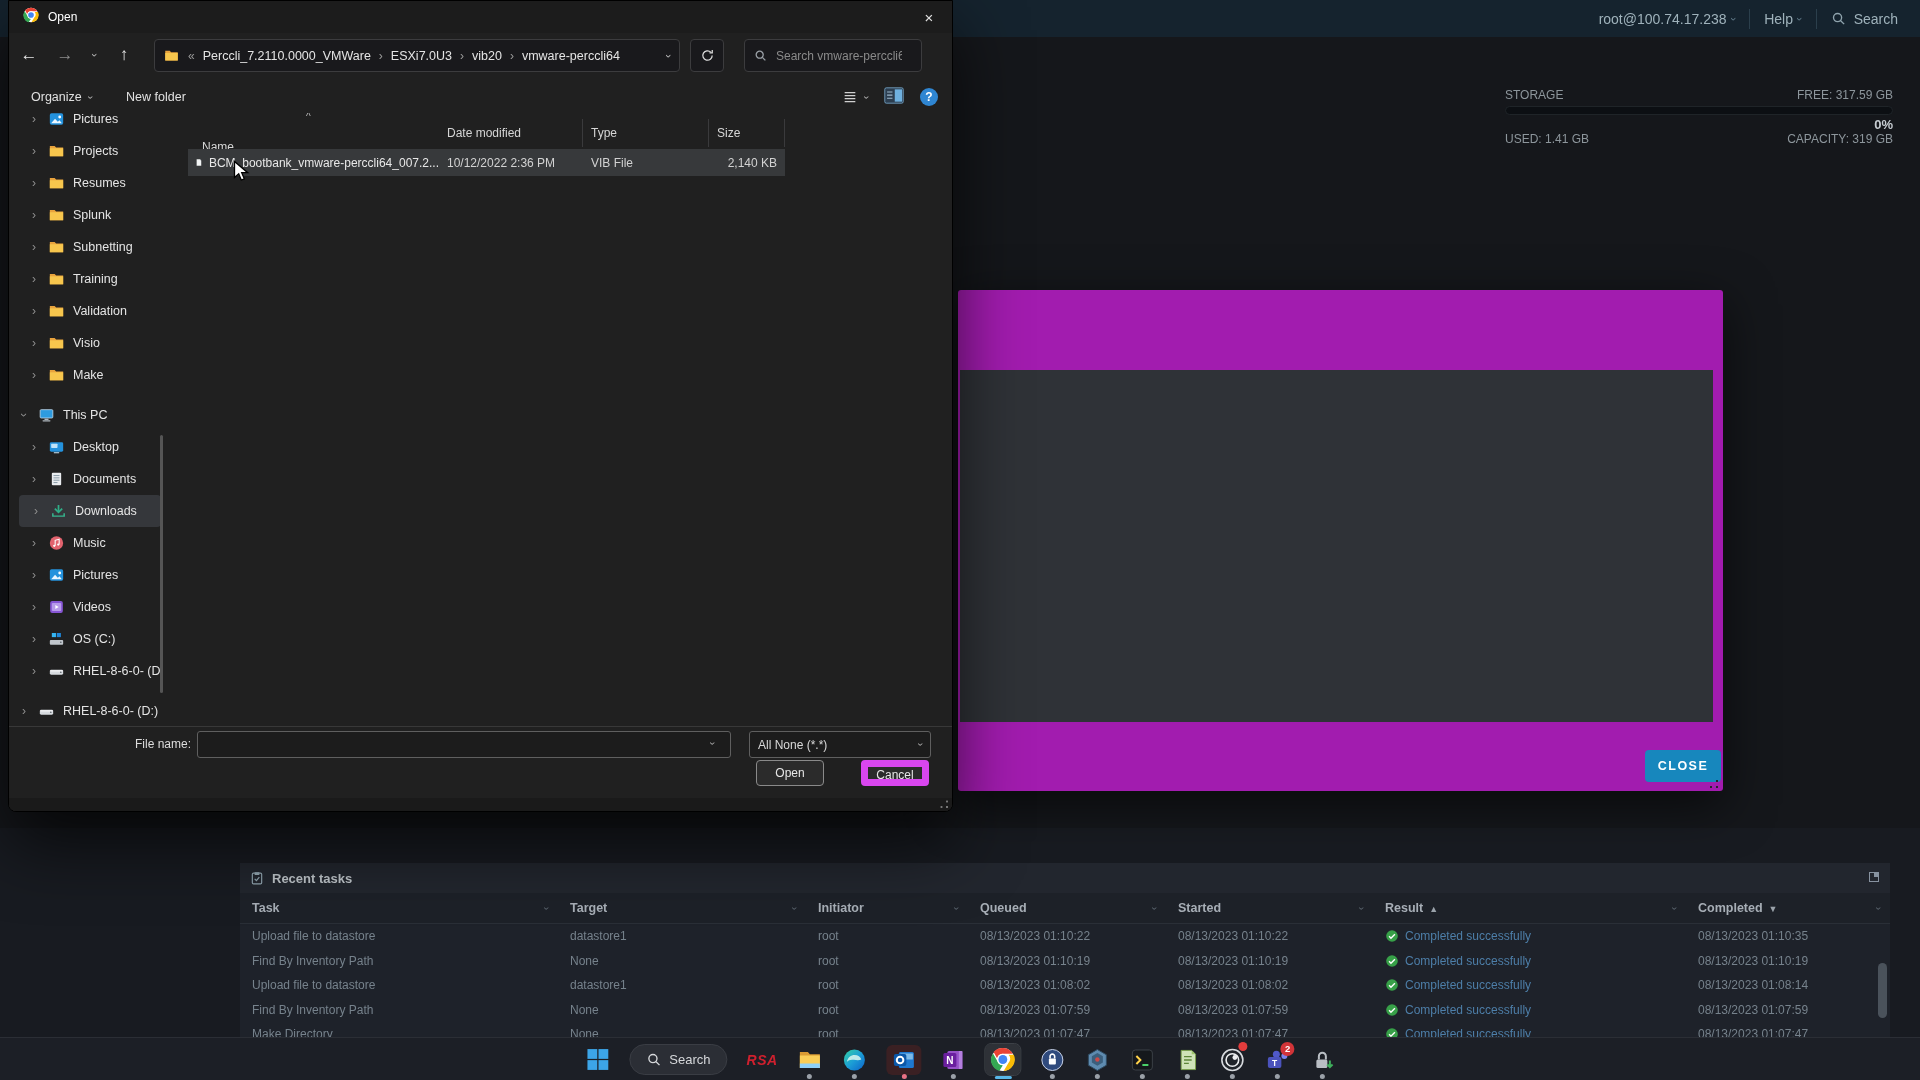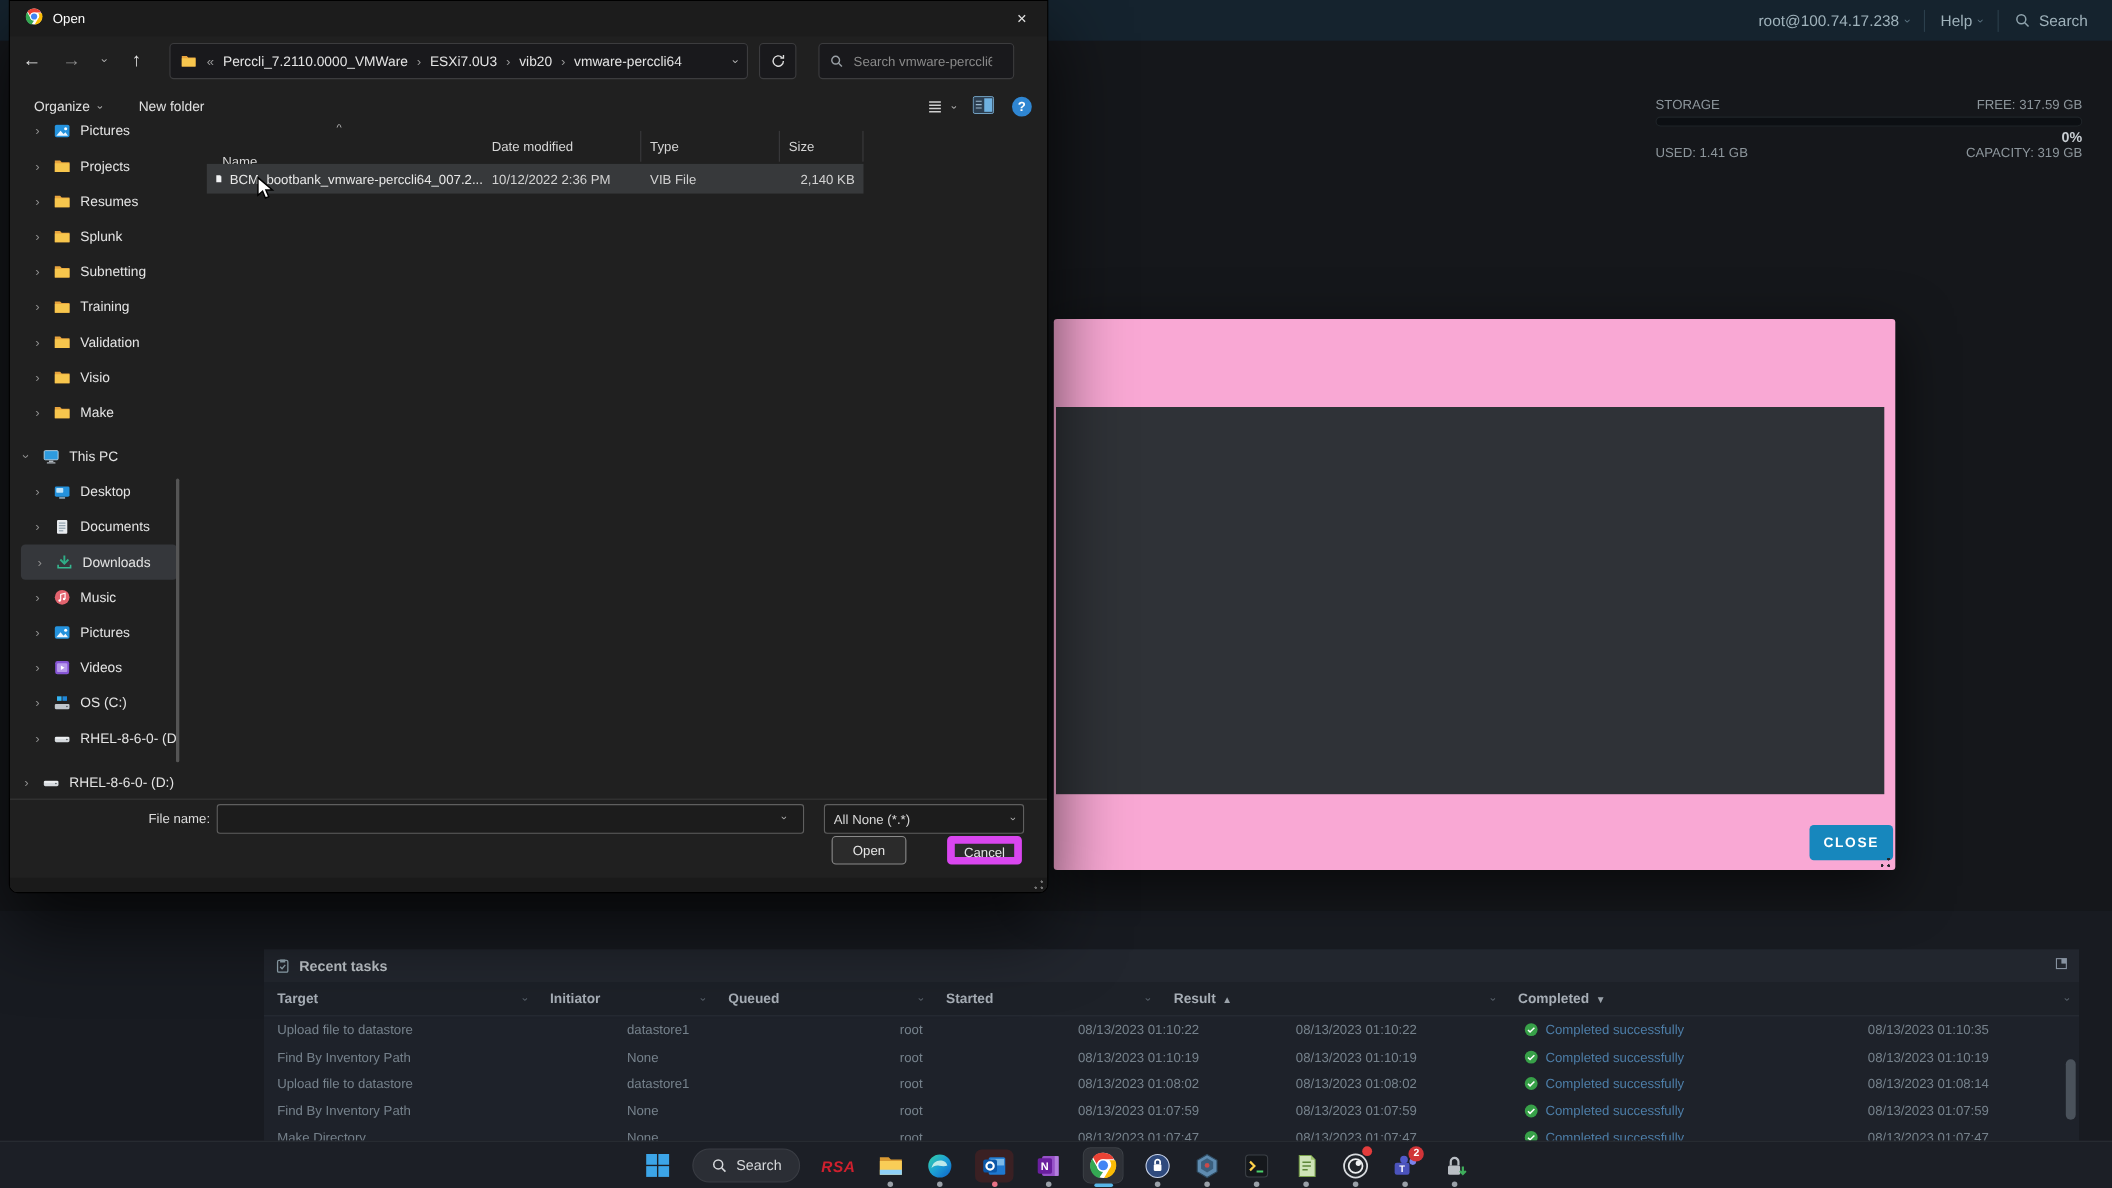--- a/index.html
+++ b/index.html
@@ -13,21 +13,21 @@
                 color:#9fb2bb;font-size:14px;}
   .tb-caret{font-size:11px;color:#5f7887;display:inline-block;transform:rotate(90deg);margin-left:5px;}
   .tb-div{width:1px;height:20px;background:#2b3f4c;}
   .content-band{position:absolute;left:0;top:828px;width:1920px;height:209px;background:#181b21;}
 
   .storage-widget{position:absolute;left:1505px;top:88px;width:388px;color:#8d969c;font-size:12px;}
   .sw-row{display:flex;justify-content:space-between;align-items:baseline;}
   .sw-bar{height:9px;background:#0c0f13;border-radius:5px;margin:4px 0 2px 0;border:1px solid #1f2428;}
   .sw-pct{text-align:right;font-weight:bold;color:#c7cdd2;font-size:13px;}
 
-  .bg-modal{position:absolute;left:958px;top:290px;width:765px;height:501px;background:#f9a8d4;
+  .bg-modal{position:absolute;left:958px;top:290px;width:765px;height:501px;background:#a21caf;
             border-radius:3px;box-shadow:0 14px 50px rgba(0,0,0,.6);}
   .bg-modal-inner{position:absolute;left:2px;top:80px;right:10px;height:352px;background:#2f3237;}
   .close-btn{position:absolute;left:687px;top:460px;width:76px;height:32px;background:#1787bd;border:none;
              border-radius:4px;color:#fff;font-weight:bold;font-size:12.5px;letter-spacing:1.5px;
              font-family:"Liberation Sans",sans-serif;cursor:pointer;}
   .modal-grip{position:absolute;right:4px;bottom:2px;width:10px;height:10px;color:#23262b;
       background:
         radial-gradient(circle at 8px 2px,#23262b 1.2px,transparent 1.4px),
         radial-gradient(circle at 8px 8px,#23262b 1.2px,transparent 1.4px),
         radial-gradient(circle at 2px 8px,#23262b 1.2px,transparent 1.4px);}
@@ -204,20 +204,24 @@
         </svg>
       <span class="tp-title">Recent tasks</span>
       <span class="tp-expand">
         <svg width="12" height="12" viewBox="0 0 24 24" fill="none" stroke="#8792a0" stroke-width="2">
             <rect x="3" y="3" width="18" height="18"></rect>
             <rect x="12" y="3" width="9" height="9" fill="#8792a0" stroke="none"></rect>
           </svg>
       </span>
     </div>
     <div class="tp-colhdr">
+      <div class="cell c-task">
+        <span>Task</span>
+        <span class="col-filter">›</span>
+      </div>
       <div class="cell c-target">
         <span>Target</span>
         <span class="col-filter">›</span>
       </div>
       <div class="cell c-init">
         <span>Initiator</span>
         <span class="col-filter">›</span>
       </div>
       <div class="cell c-queued">
         <span>Queued</span>

